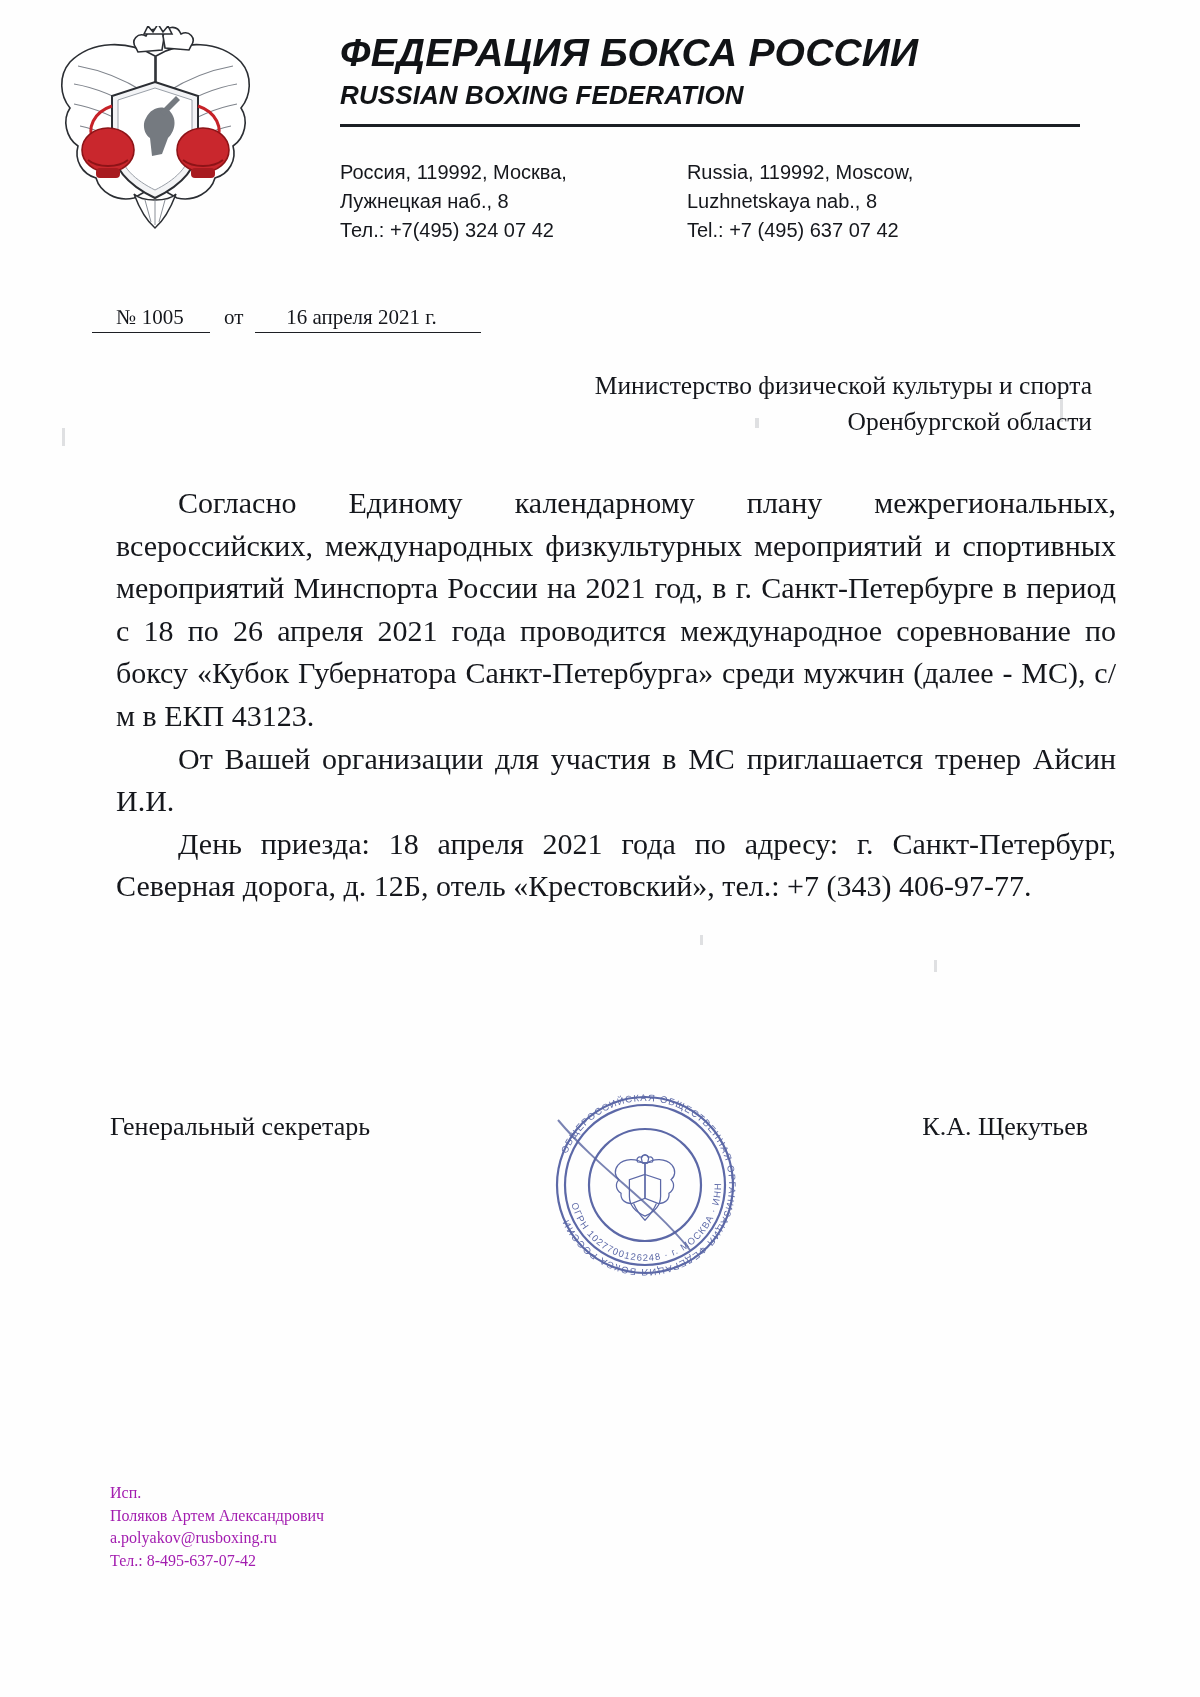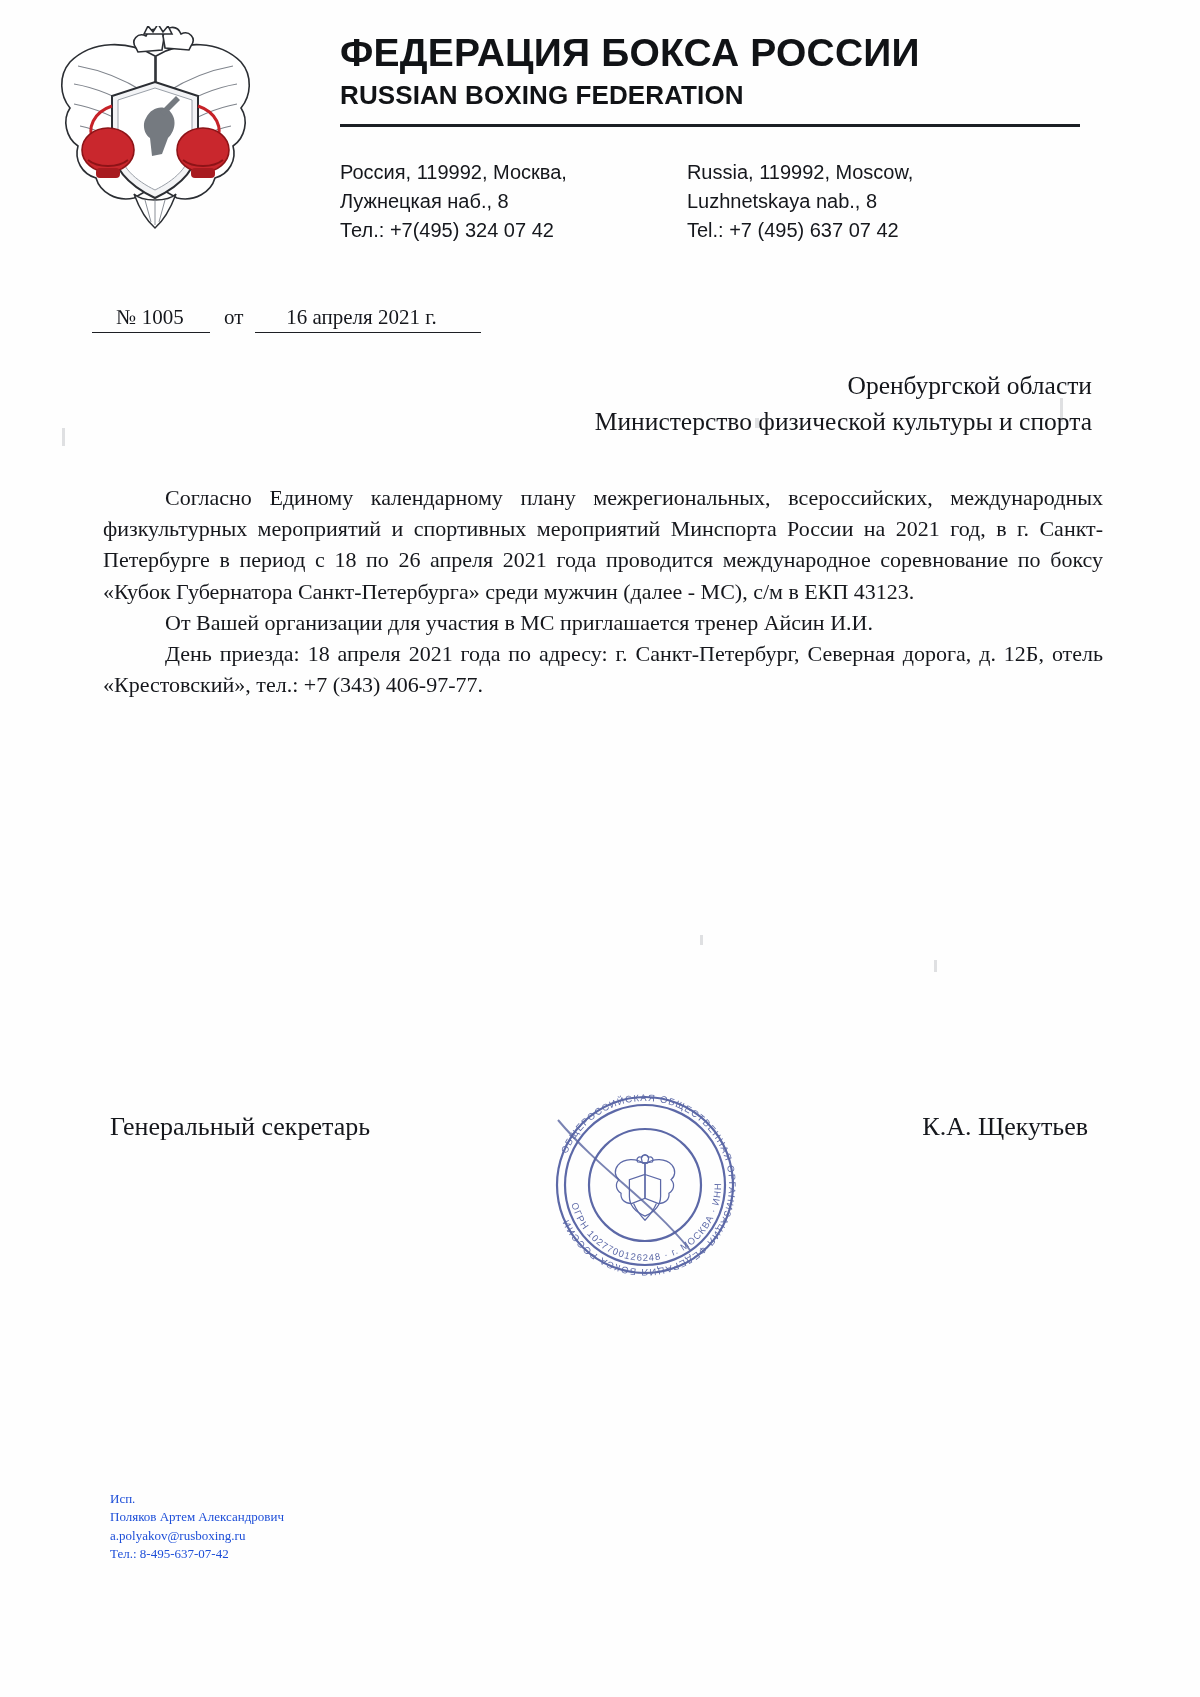--- a/index.html
+++ b/index.html
@@ -37,20 +37,21 @@
     top: 8px;
     width: 215px;
     height: 205px;
   }
 
   .titles {
     position: absolute;
     left: 300px;
     top: 14px;
     right: 0;
+    font-style: italic;
   }
   .org-title-ru {
     font-family: "Liberation Sans", sans-serif;
     font-weight: bold;
     font-size: 39px;
     letter-spacing: 0.2px;
     color: #111316;
     line-height: 1.06;
     white-space: nowrap;
   }
@@ -122,23 +123,23 @@
     right: 108px;
     text-align: right;
     font-size: 25.5px;
     line-height: 1.42;
   }
 
   
   .body-text {
     position: absolute;
     top: 482px;
-    left: 103px;
+    left: 116px;
     width: 1000px;
-    font-size: 22px;
+    font-size: 30px;
     line-height: 1.42;
     text-align: justify;
     text-justify: inter-word;
   }
   .body-text p {
     margin: 0;
     text-indent: 62px;
   }
 
   
@@ -159,24 +160,23 @@
     width: 210px;
     height: 210px;
     opacity: 0.78;
   }
 
   
   .executor {
     position: absolute;
     top: 1482px;
     left: 110px;
-    font-size: 13px;
+    font-size: 16px;
     line-height: 1.42;
-    color: #1d4ed8;
-    margin-top: 8px;
+    color: #a21caf;
   }
 
   
   .scan-mark {
     position: absolute;
     background: #dfe0e2;
   }
 </style>
 </head>
 <body>
@@ -280,22 +280,22 @@
     </div>
   </div>
 
   <div class="refline">
     <span class="ref-no">№ 1005</span>
     <span class="ref-ot">от</span>
     <span class="ref-date">16 апреля 2021 г.</span>
   </div>
 
   <div class="addressee">
+    <div>Министерство физической культуры и спорта</div>
     <div>Оренбургской области</div>
-    <div>Министерство физической культуры и спорта</div>
   </div>
 
   <div class="body-text">
     <p>Согласно Единому календарному плану межрегиональных, всероссийских, международных физкультурных мероприятий и спортивных мероприятий Минспорта России на 2021 год, в г. Санкт-Петербурге в период с 18 по 26 апреля 2021 года проводится международное соревнование по боксу «Кубок Губернатора Санкт-Петербурга» среди мужчин (далее - МС), с/м в ЕКП 43123.</p>
     <p>От Вашей организации для участия в МС приглашается тренер Айсин И.И.</p>
     <p>День приезда: 18 апреля 2021 года по адресу: г. Санкт-Петербург, Северная дорога, д. 12Б, отель «Крестовский», тел.: +7 (343) 406-97-77.</p>
   </div>
 
   <div class="stamp">
     <svg viewBox="0 0 210 210" width="210" height="210" aria-hidden="true">

